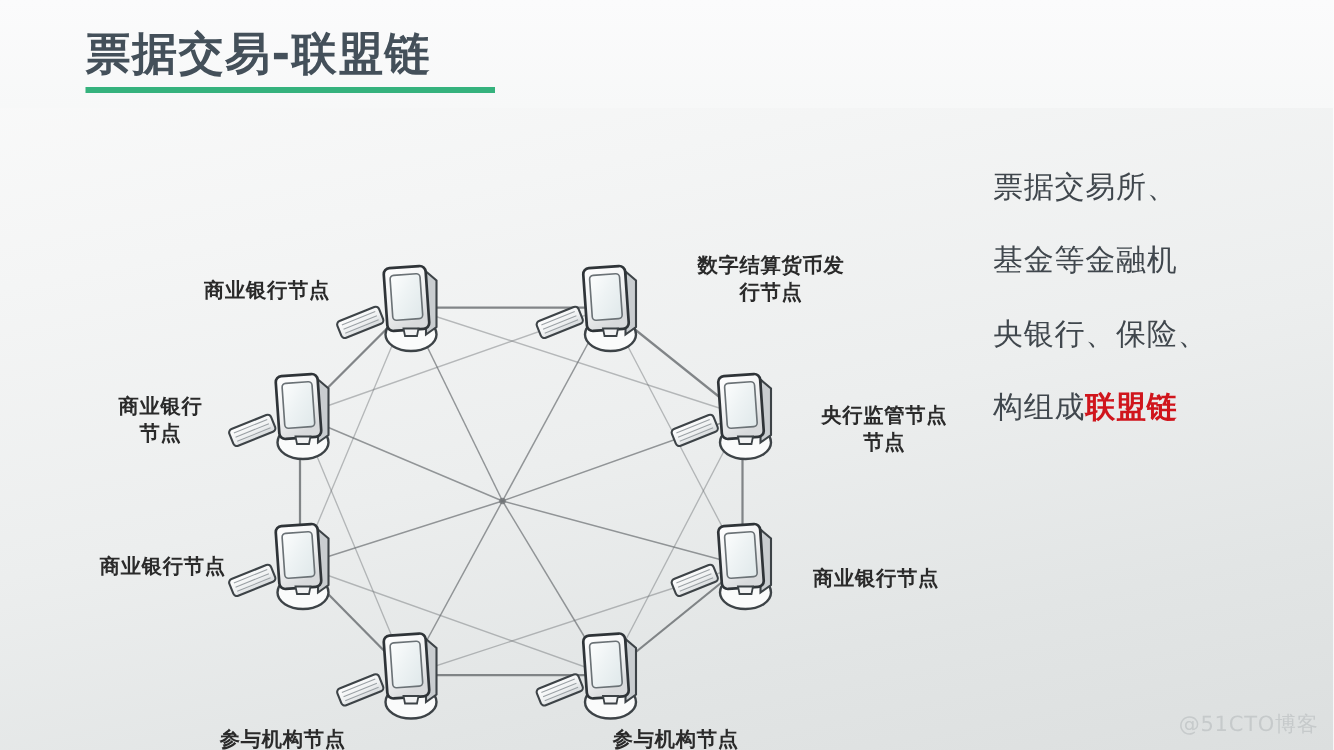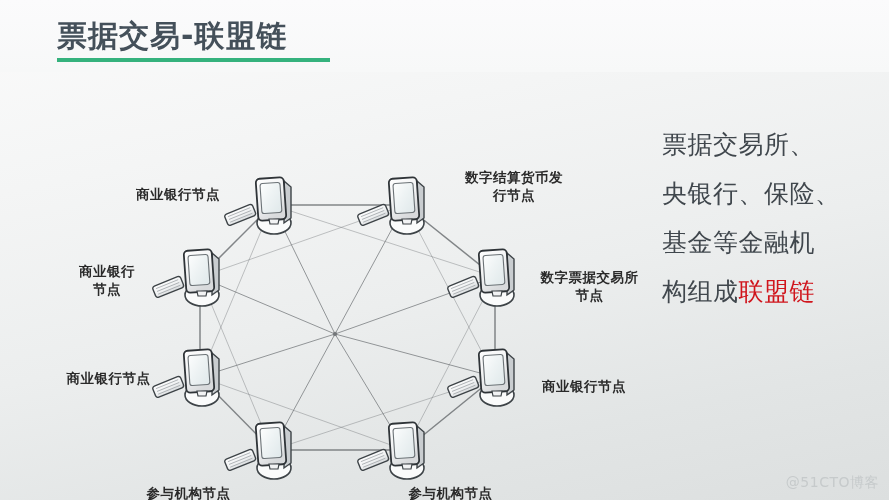--- a/index.html
+++ b/index.html
@@ -63,31 +63,31 @@
     font-family: "DejaVu Serif", "Liberation Serif", serif;
     font-weight: bold;
     letter-spacing: 0.5px;
     white-space: pre-line;
   }
 
   
   .right-text {
     position: absolute;
     left: 662px;
-    top: 120px;
+    top: 100px;
     width: 215px;
-    font-size: 25px;
+    font-size: 20px;
     line-height: 49px;
     color: #40474d;
     font-family: "DejaVu Serif", "Liberation Serif", serif;
     letter-spacing: 0.5px;
   }
   .right-text .accent {
     color: #d0151c;
-    font-weight: normal;
+    font-weight: bold;
   }
 
   
   .watermark {
     position: absolute;
     right: 10px;
     bottom: 8px;
     font-size: 14px;
     color: #c6cacb;
     letter-spacing: 0.5px;
@@ -255,33 +255,33 @@
               <line x1="3" y1="9" x2="27" y2="9" stroke="#9aa0a4" stroke-width="0.7"></line>
             </g>
           </g>
         </g>
     </svg>
 
     <div id="net-labels">
         <div class="node-label" style="left: 108px; top: 113px; width: 140px;">商业银行节点</div>
         <div class="node-label" style="left: 444px; top: 96px; width: 140px;">数字结算货币发
 行节点</div>
-        <div class="node-label" style="left: 527px; top: 196px; width: 125px;">数字票据交易所
+        <div class="node-label" style="left: 527px; top: 196px; width: 125px;">央行监管节点
 节点</div>
         <div class="node-label" style="left: 524px; top: 305px; width: 120px;">商业银行节点</div>
         <div class="node-label" style="left: 388px; top: 412px; width: 125px;">参与机构节点</div>
         <div class="node-label" style="left: 126px; top: 412px; width: 125px;">参与机构节点</div>
         <div class="node-label" style="left: 46px; top: 297px; width: 125px;">商业银行节点</div>
         <div class="node-label" style="left: 52px; top: 190px; width: 110px;">商业银行
 节点</div>
       </div>
   </div>
 
   <div class="right-text">
     <div>票据交易所、</div>
+    <div>基金等金融机</div>
     <div>央银行、保险、</div>
-    <div>基金等金融机</div>
     <div><span>构组成</span><span class="accent">联盟链</span></div>
   </div>
 
   <div class="watermark">@51CTO博客</div>
 
 </div>
 
 </body></html>

